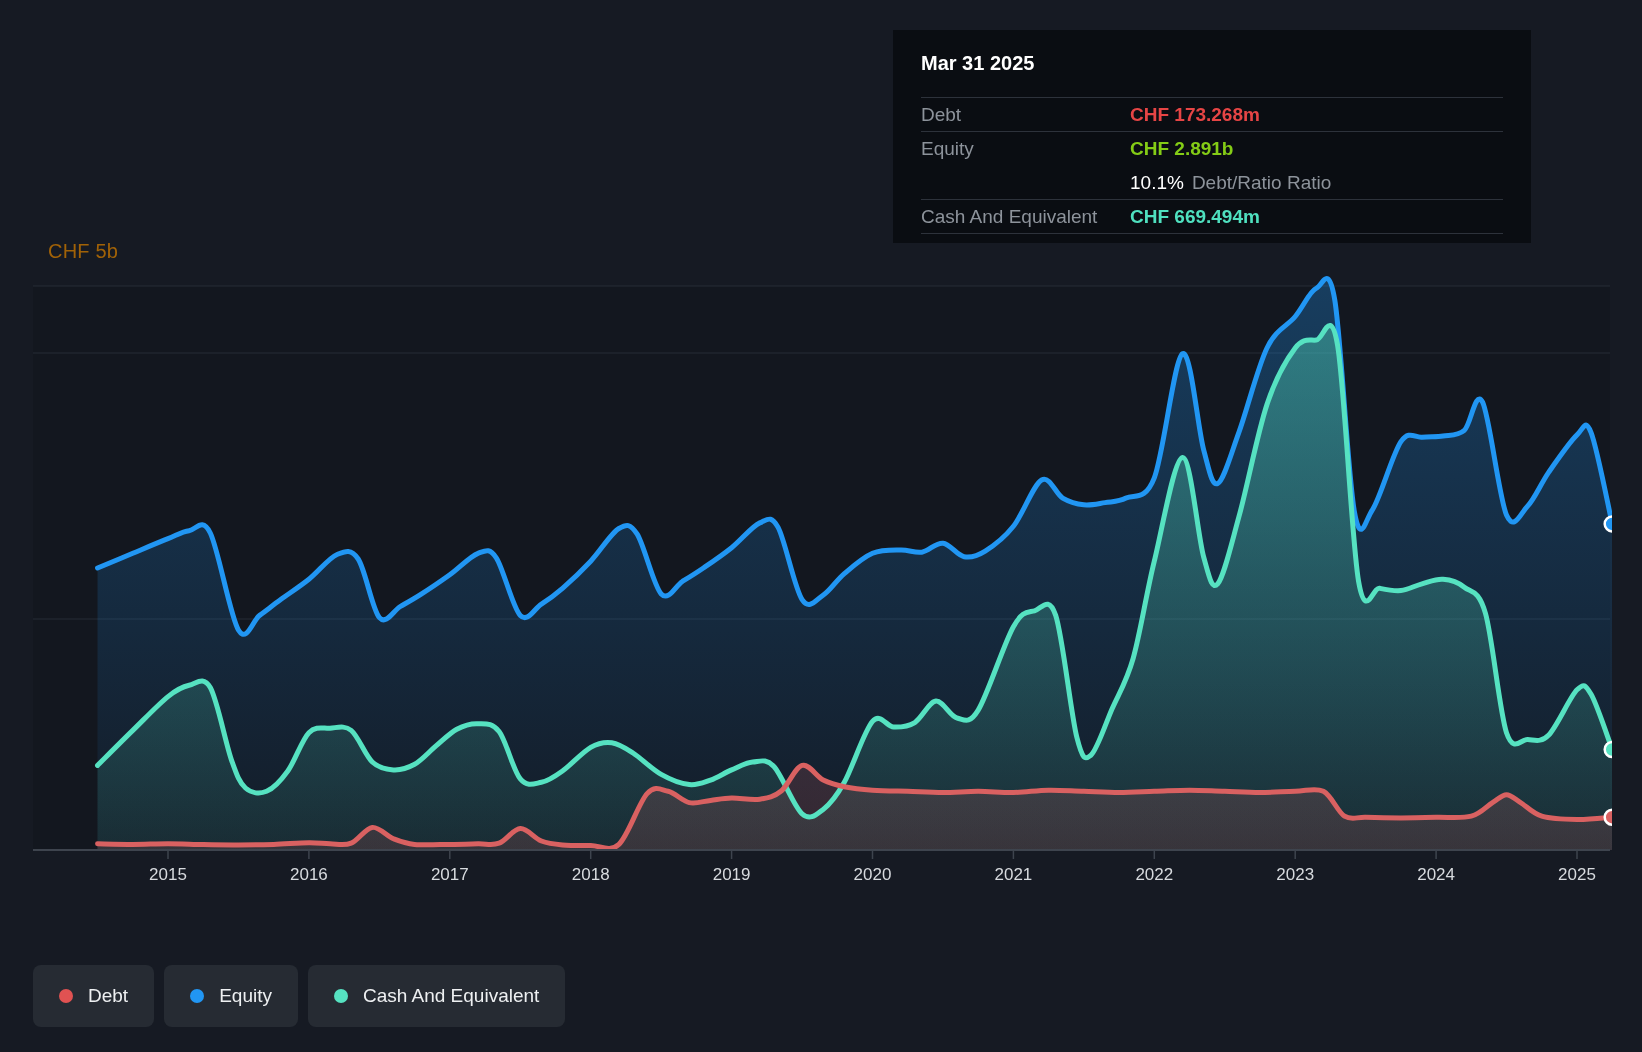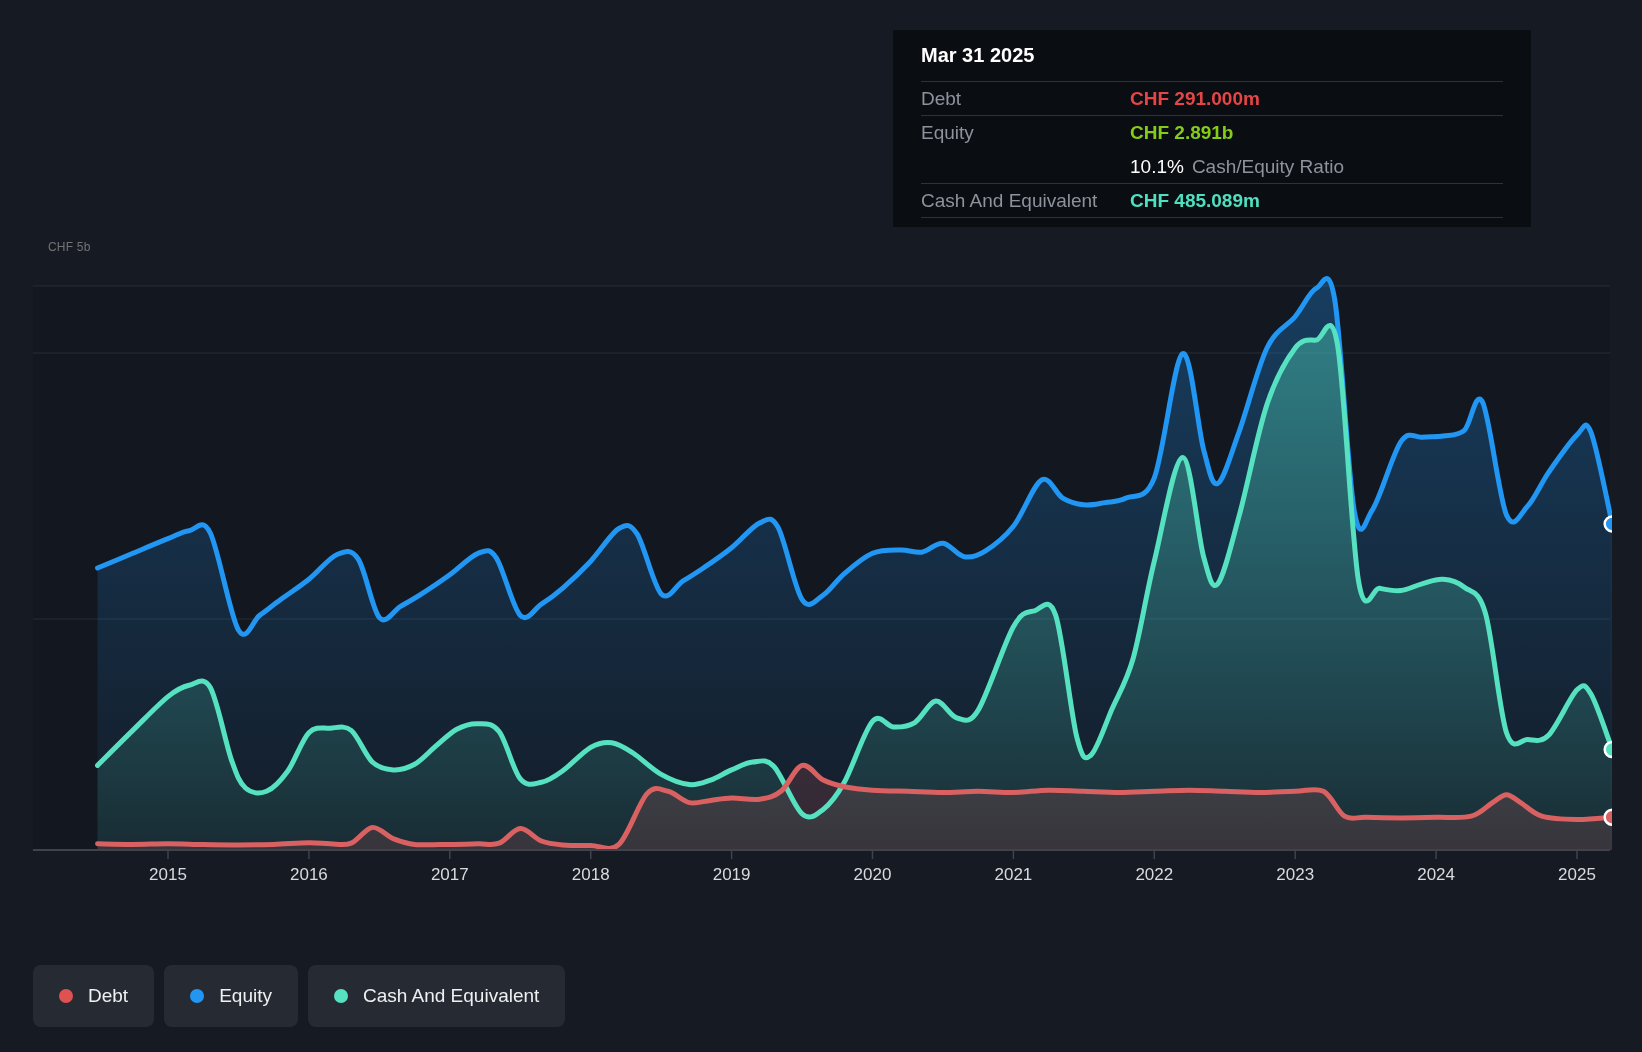--- a/index.html
+++ b/index.html
@@ -1,29 +1,29 @@
 <!DOCTYPE html>
 <html><head>
 <meta charset="utf-8">
 <style>
   html,body{margin:0;padding:0;background:#161a23;width:1642px;height:1052px;overflow:hidden;}
   *{box-sizing:border-box;font-family:"Liberation Sans", sans-serif;}
   .stage{position:relative;width:1642px;height:1052px;background:#161a23;}
 
   
-  .y-label{position:absolute;left:48px;color:#737373;font-size:12px;font-weight:500;letter-spacing:.2px;}
+  .y-label{position:absolute;left:48px;color:#a16207;font-size:20px;font-weight:500;letter-spacing:.2px;}
   .y-max{top:240px;}
   .y-zero{top:814px;}
 
   
   #chart-svg{position:absolute;left:0;top:0;display:block;}
 
   
   .tooltip{position:absolute;left:893px;top:30px;width:638px;background:#0a0d12;padding:0 28px;}
-  .tt-title{height:52px;display:flex;align-items:center;color:#ffffff;font-size:20px;font-weight:700;border-bottom:1px solid #2d323b;}
+  .tt-title{height:68px;display:flex;align-items:center;color:#ffffff;font-size:20px;font-weight:700;border-bottom:1px solid #2d323b;}
   .tt-row{height:34px;display:flex;align-items:center;font-size:19px;border-bottom:1px solid #2d323b;}
   .tt-row.no-line{border-bottom:none;}
   .tt-label{flex:0 0 209px;color:#8d939b;font-weight:400;}
   .tt-value{font-weight:700;}
   .tt-value.debt{color:#e64545;}
   .tt-value.equity{color:#84cc16;}
   .tt-value.cash{color:#4fe0bf;}
   .tt-ratio-val{color:#ffffff;font-weight:400;}
   .tt-ratio-label{color:#8d939b;font-weight:400;margin-left:8px;}
   .tt-bottom-pad{height:9px;}
@@ -103,34 +103,34 @@
       <line x1="1436.1000000000001" y1="850" x2="1436.1000000000001" y2="859" stroke="#3e444e" stroke-width="1.5"></line>
       <text x="1436.1000000000001" y="880" text-anchor="middle" class="x-year">2024</text>
       <line x1="1577" y1="850" x2="1577" y2="859" stroke="#3e444e" stroke-width="1.5"></line>
       <text x="1577" y="880" text-anchor="middle" class="x-year">2025</text>
     </svg>
 
   <div class="tooltip">
     <div class="tt-title">Mar 31 2025</div>
     <div class="tt-row">
       <span class="tt-label">Debt</span>
-      <span class="tt-value debt">CHF 291.000m</span>
+      <span class="tt-value debt">CHF 173.268m</span>
     </div>
     <div class="tt-row no-line">
       <span class="tt-label">Equity</span>
       <span class="tt-value equity">CHF 2.891b</span>
     </div>
     <div class="tt-row">
       <span class="tt-label"></span>
       <span class="tt-ratio-val">10.1%</span>
-      <span class="tt-ratio-label">Cash/Equity Ratio</span>
+      <span class="tt-ratio-label">Debt/Ratio Ratio</span>
     </div>
     <div class="tt-row">
       <span class="tt-label">Cash And Equivalent</span>
-      <span class="tt-value cash">CHF 485.089m</span>
+      <span class="tt-value cash">CHF 669.494m</span>
     </div>
     <div class="tt-bottom-pad"></div>
   </div>
 
   <div class="legend">
     <div class="chip">
       <span class="dot debt"></span>
       <span class="lbl">Debt</span>
     </div>
     <div class="chip">

